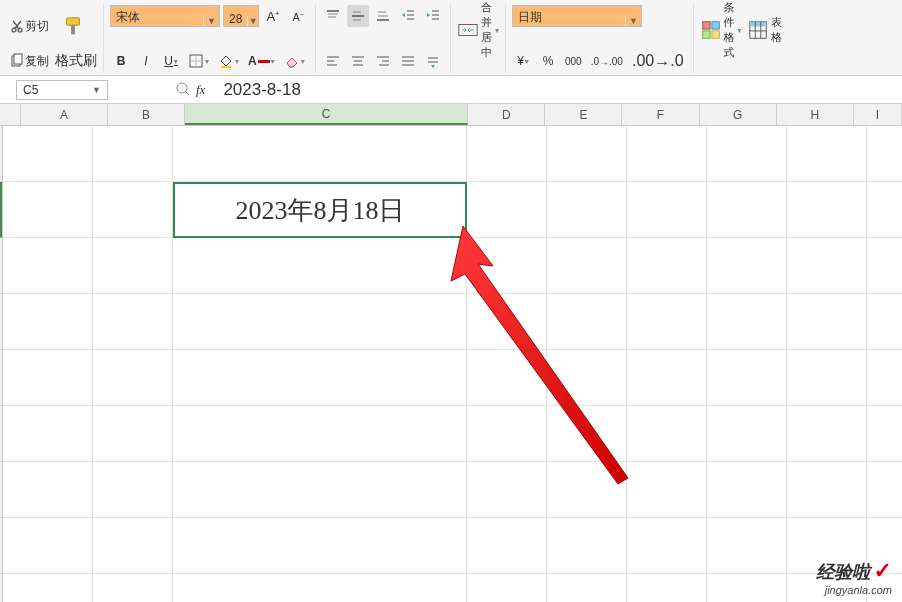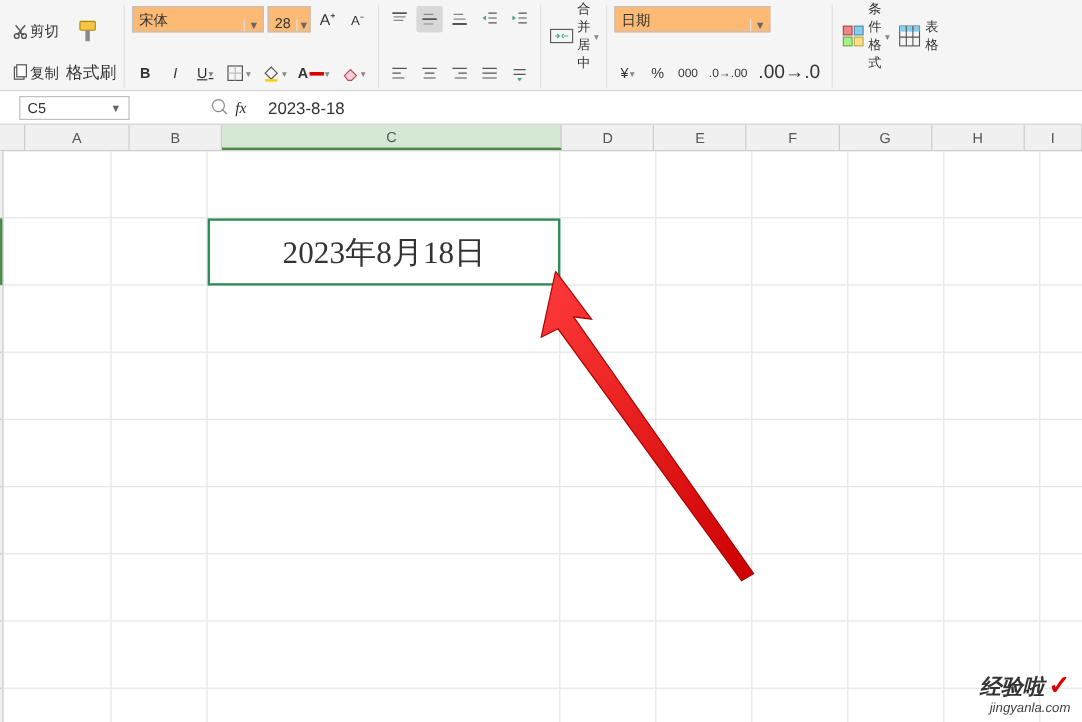--- a/index.html
+++ b/index.html
@@ -20,21 +20,21 @@
 .combo-arrow { width: 16px; text-align: center; color: #666; font-size: 9px; border-left: 1px solid #e0e0e0; }
 
 .icon-svg { width: 16px; height: 16px; }
 .icon-svg-lg { width: 22px; height: 22px; }
 
 .namebox-row { display: flex; align-items: center; height: 28px; border-bottom: 1px solid #d0d0d0; background: #fff; }
 .namebox { width: 92px; border: 1px solid #c0c0c0; margin: 0 16px; height: 20px; display: flex; align-items: center; padding: 0 6px; }
 .namebox-arrow { font-size: 9px; color: #666; margin-left: auto; }
 .fx-icons { display: flex; align-items: center; gap: 6px; padding: 0 10px 0 50px; }
 .fx-label { font-style: italic; font-family: serif; font-size: 13px; }
-.formula-input { flex: 1; padding: 0 8px; font-size: 14px; }
+.formula-input { flex: 1; padding: 0 8px; font-size: 17px; }
 
 .grid-area { position: relative; height: 498px; overflow: hidden; }
 .col-headers { display: flex; height: 22px; background: #f0f0f0; border-bottom: 1px solid #ccc; }
 .corner { width: 22px; border-right: 1px solid #ccc; background: #f0f0f0; }
 .col-h { border-right: 1px solid #ccc; display: flex; align-items: center; justify-content: center; font-size: 12px; color: #555; }
 .col-h.sel { background: #d4e8d4; border-bottom: 2px solid #4a8a4a; }
 
 .grid-body { display: flex; height: 476px; }
 .row-headers { width: 22px; background: #f0f0f0; border-right: 1px solid #ccc; }
 .row-h { height: 56px; border-bottom: 1px solid #ccc; display: flex; align-items: center; justify-content: center; font-size: 12px; color: #555; }

